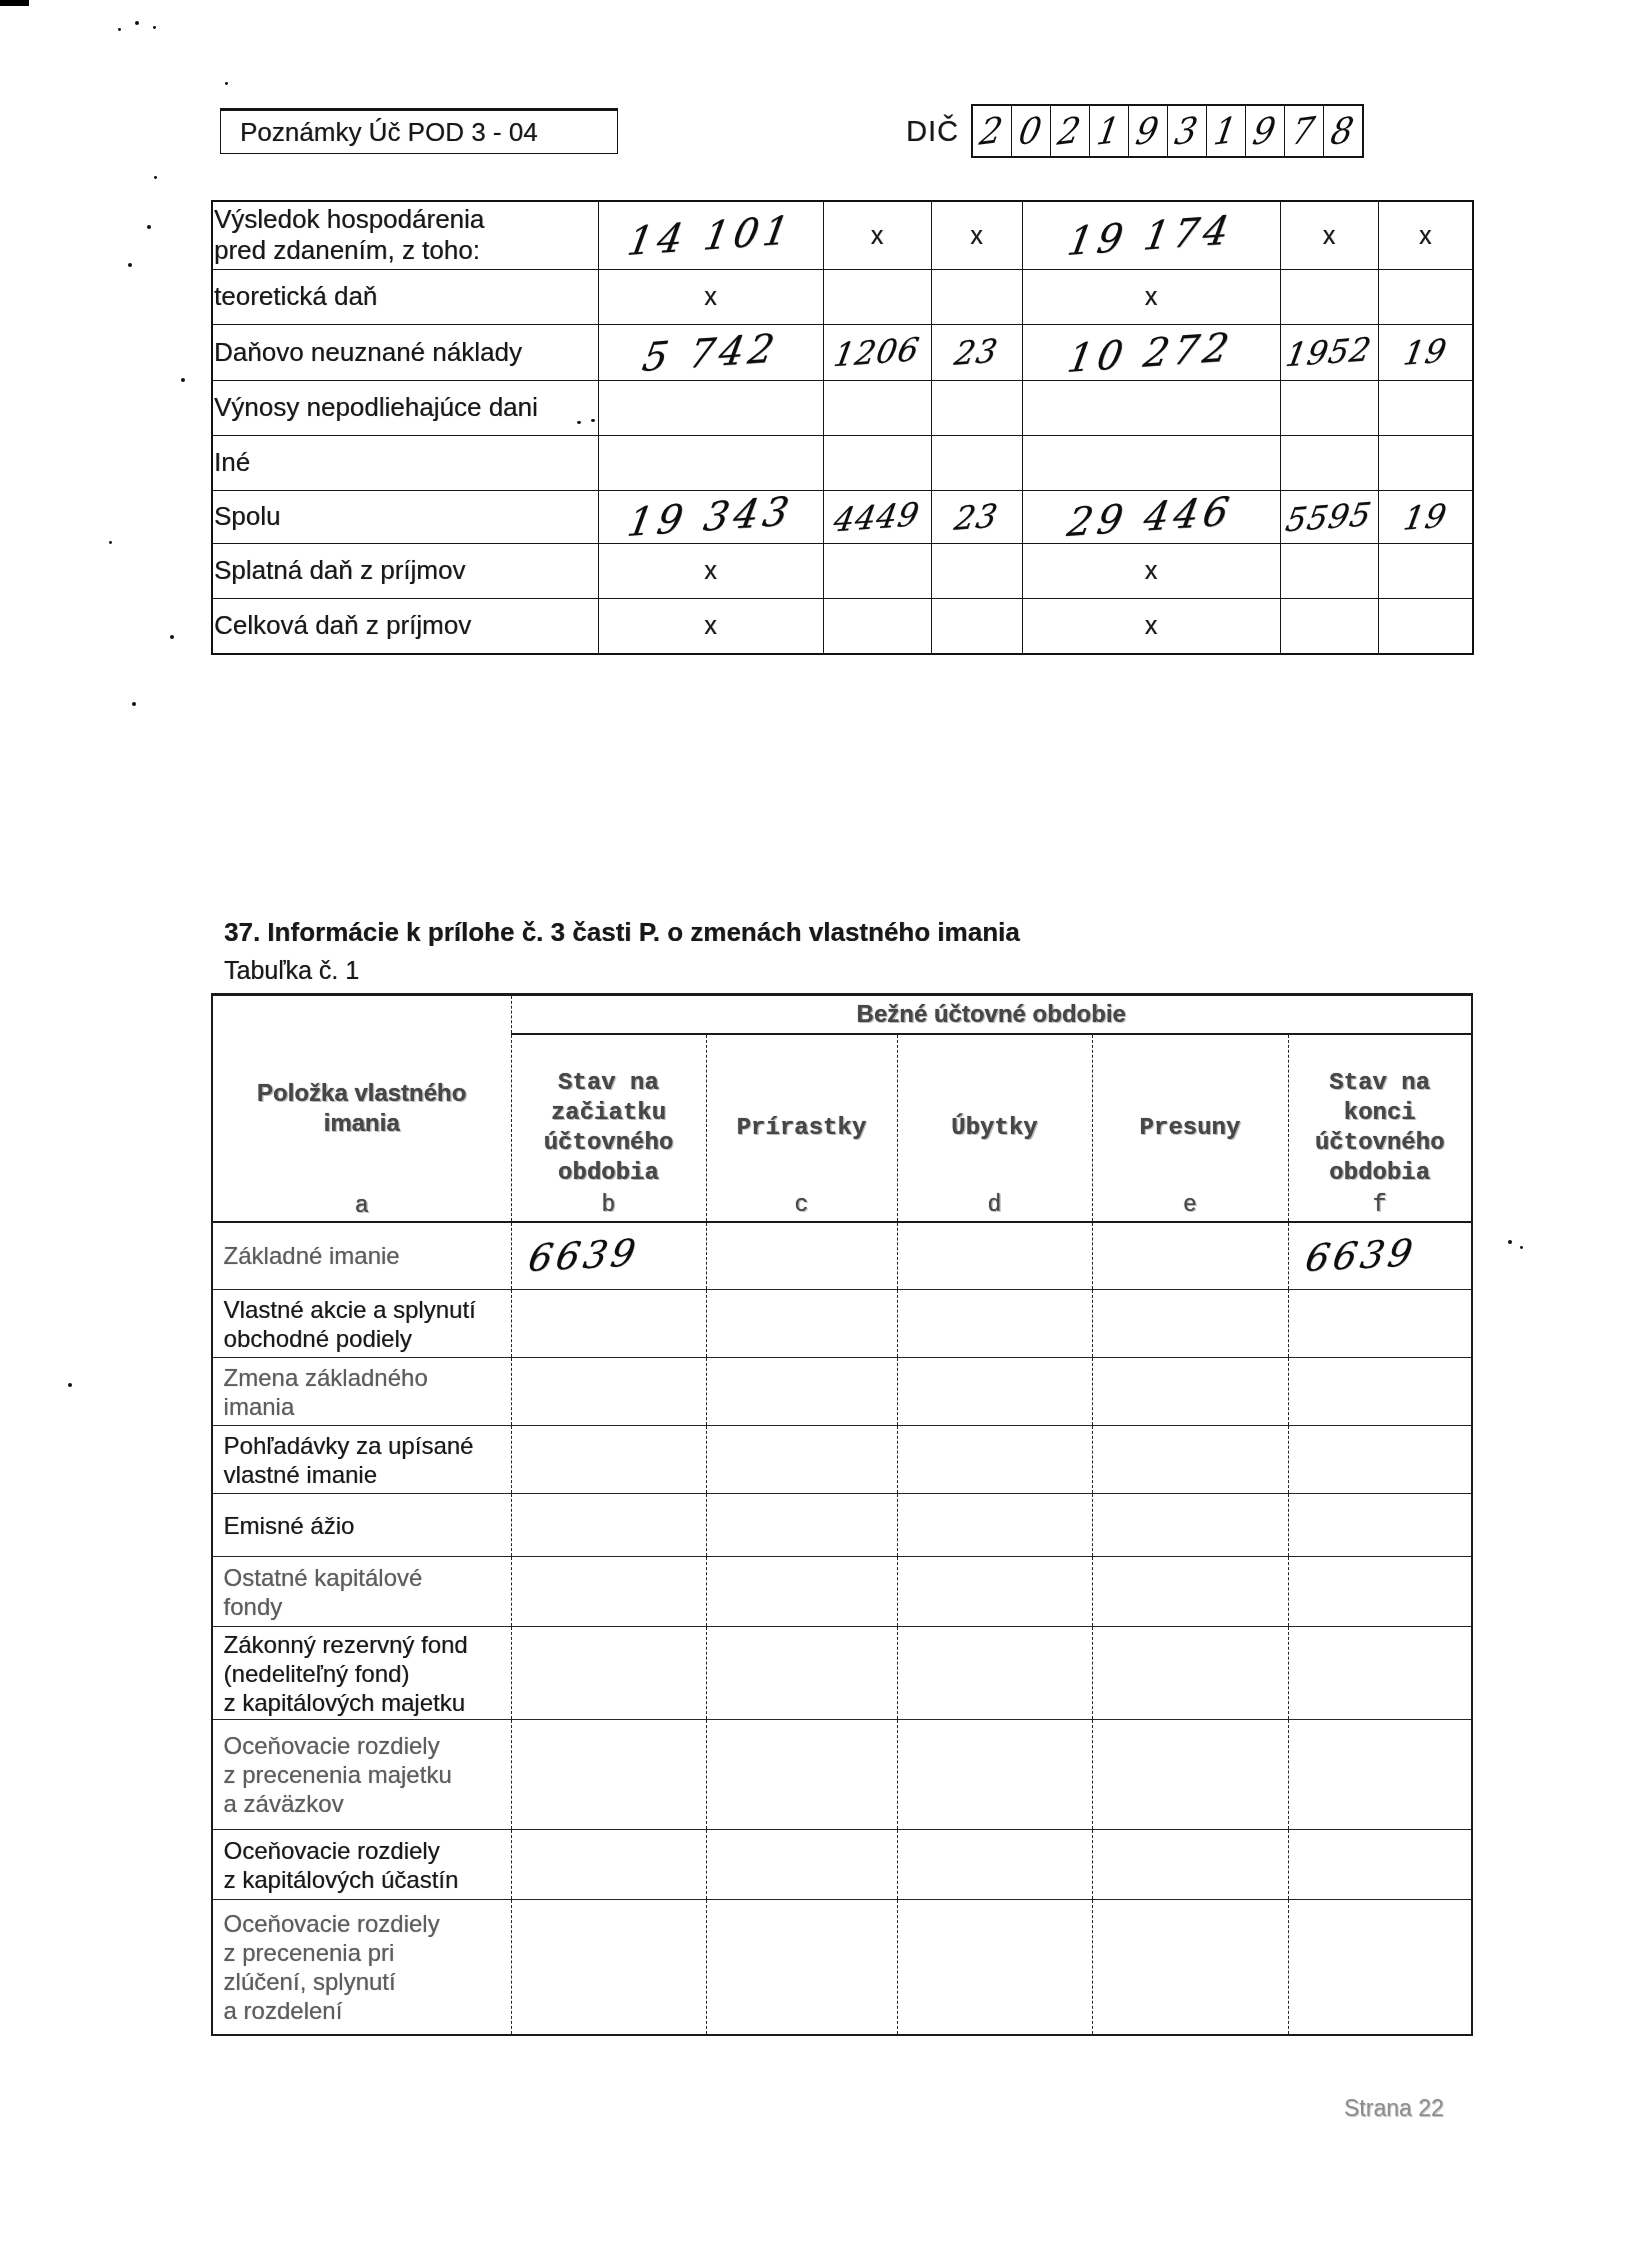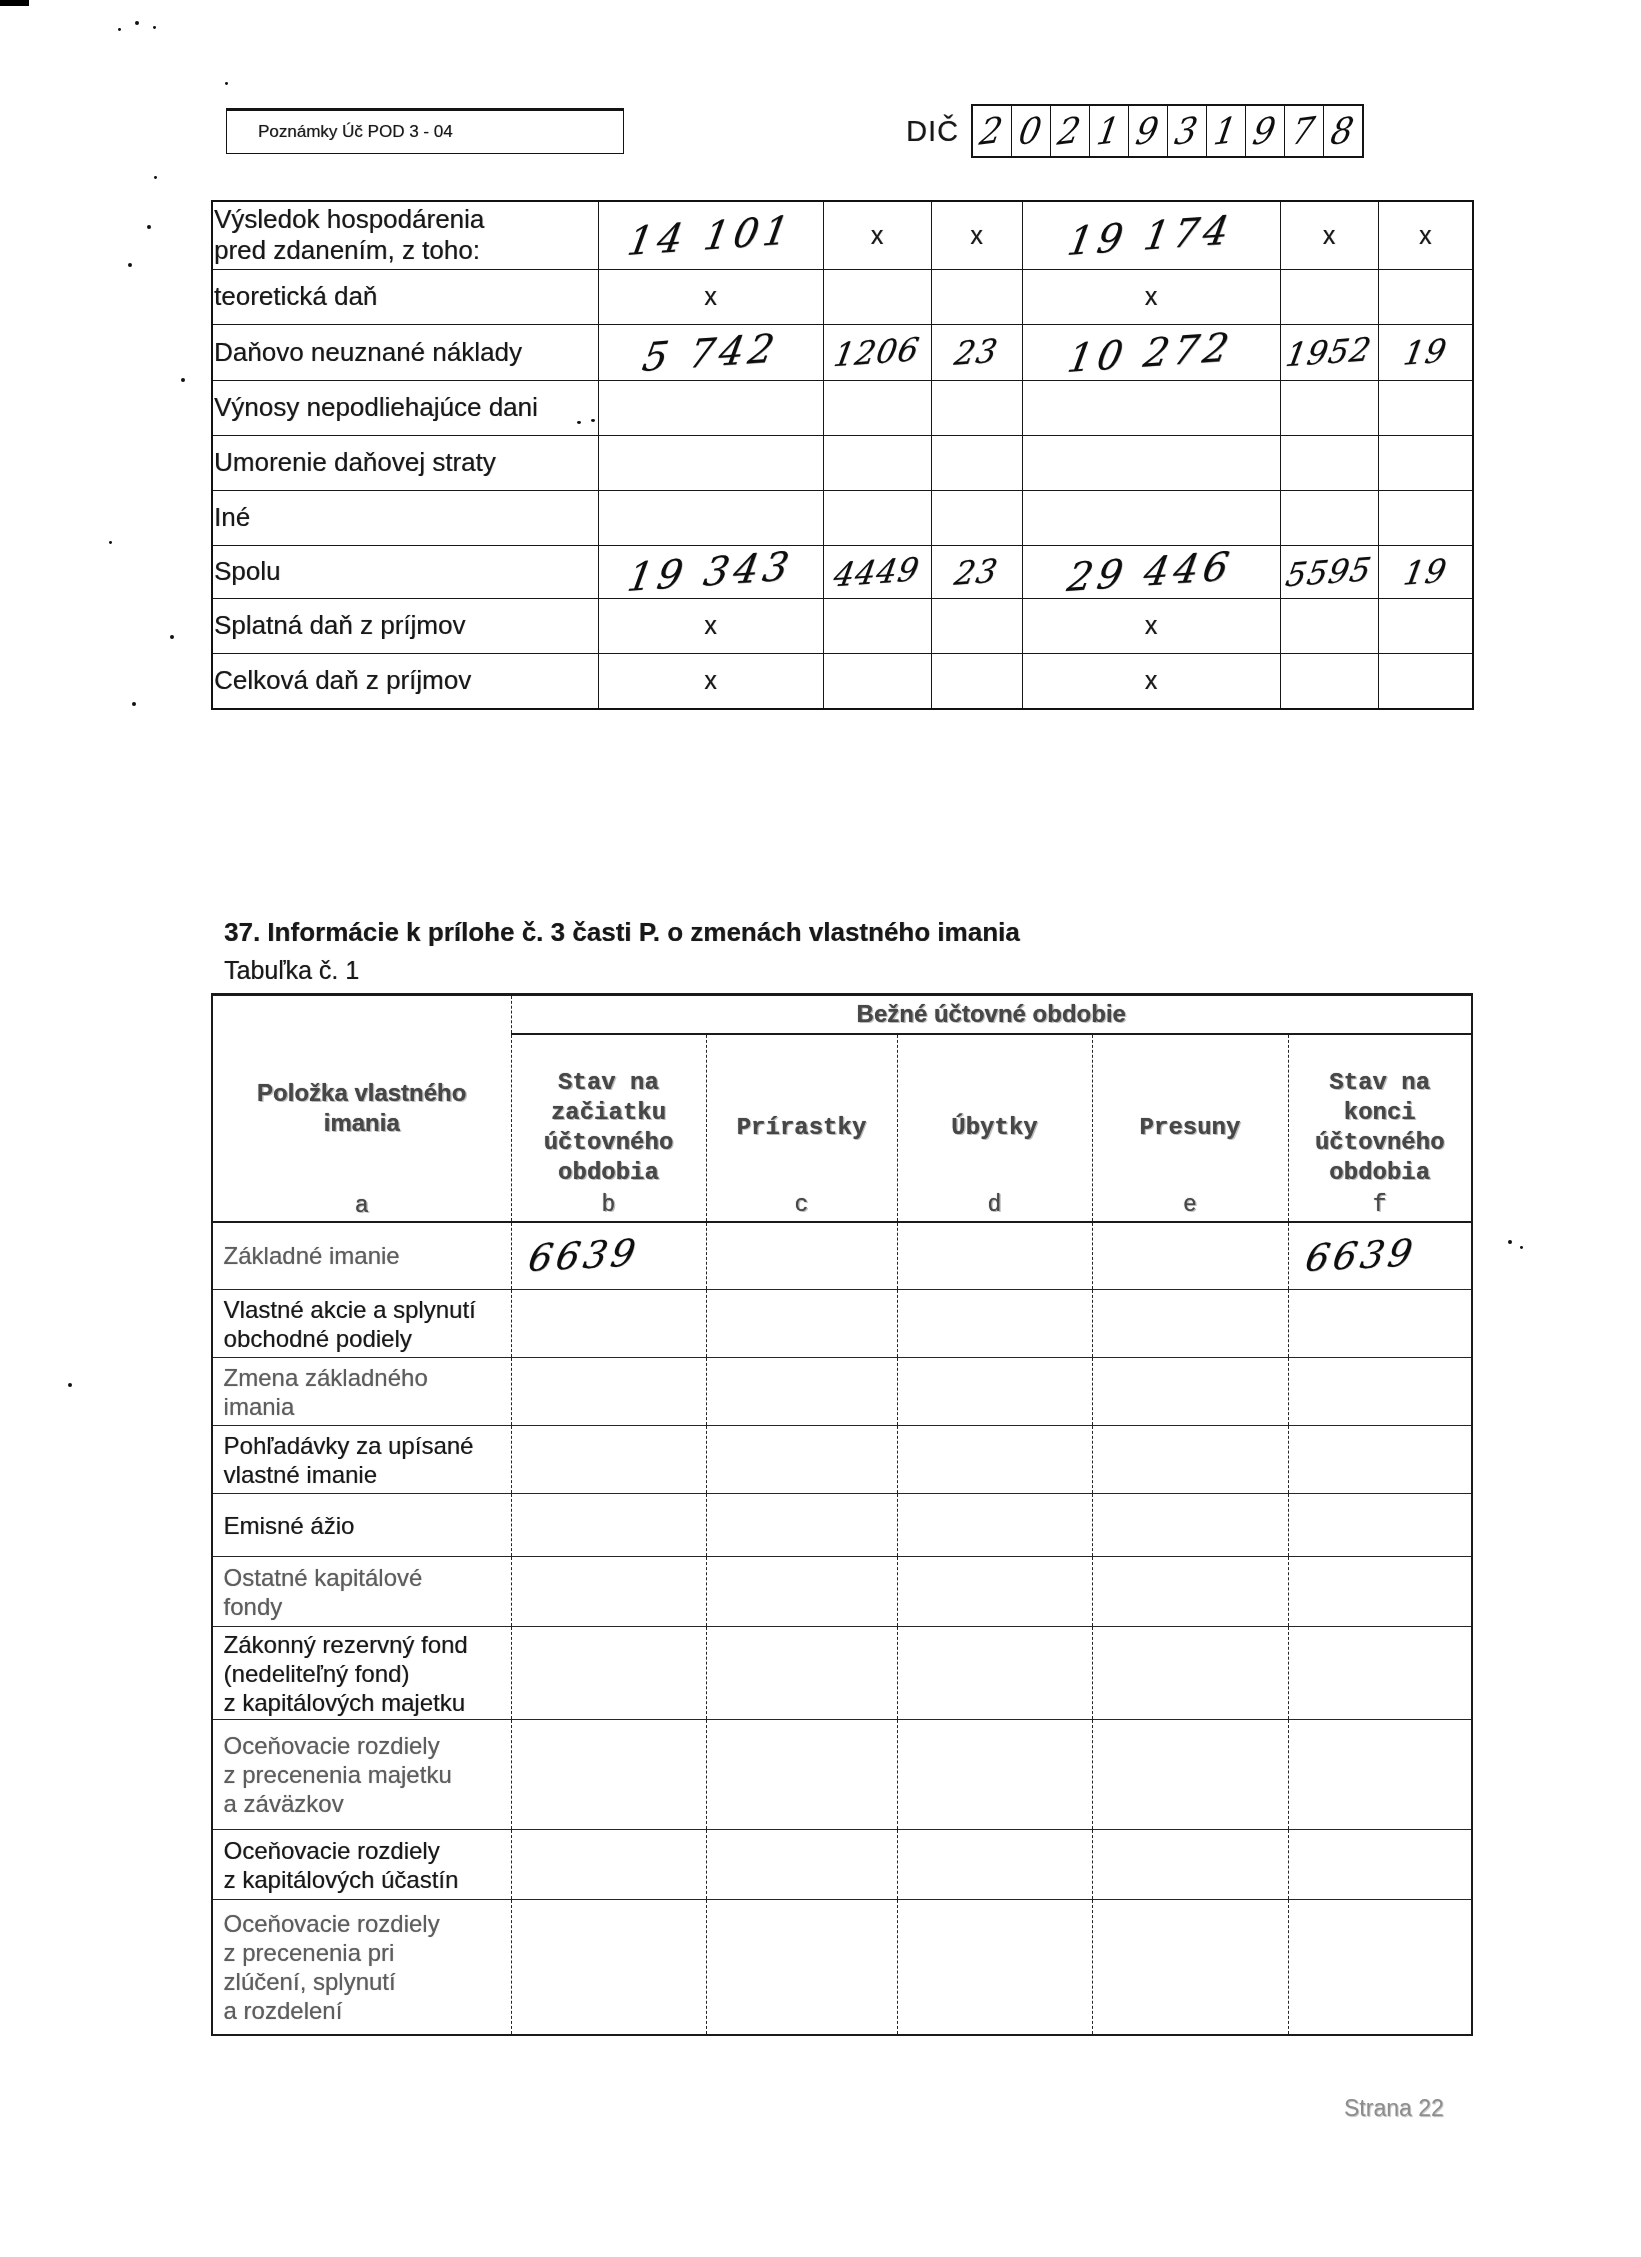--- a/index.html
+++ b/index.html
@@ -1,23 +1,23 @@
 <!DOCTYPE html>
 <html><head>
 <meta charset="utf-8">
 <style>
   html,body{margin:0;padding:0;background:#ffffff;}
   .page{position:relative;width:1641px;height:2257px;background:#ffffff;
         font-family:"Liberation Sans",sans-serif;color:#181818;overflow:hidden;}
   .printed{text-shadow:0.4px 0.4px 0.7px rgba(30,30,30,0.55);}
 
   
-  .form-box{position:absolute;left:226px;top:108px;width:398px;height:46px;
+  .form-box{position:absolute;left:220px;top:108px;width:398px;height:46px;
             border:1.9px solid #141414;border-top-width:3.9px;display:flex;align-items:center;
-            padding-left:31px;font-size:17px;box-sizing:border-box;}
+            padding-left:19px;font-size:26px;box-sizing:border-box;}
   .dic-group{position:absolute;left:906px;top:104px;display:flex;align-items:center;}
   .dic-label{font-size:29px;margin-right:11.6px;letter-spacing:1px;}
   .dic-cells{display:flex;border:2.9px solid #141414;background:#fff;}
   .dic-cell{width:38px;height:50px;border-right:1.9px solid #141414;display:flex;
             align-items:center;justify-content:center;overflow:visible;}
   .dic-cell:last-child{border-right:none;}
 
   
   .hw{font-family:"DejaVu Serif",serif;font-style:italic;color:#0e0e0e;
       display:inline-block;transform:rotate(-4deg) skewX(-14deg);letter-spacing:4.8px;
@@ -184,31 +184,20 @@
           </td>
           <td class="val c0"></td>
           <td class="val c1"></td>
           <td class="val c2"></td>
           <td class="val c3"></td>
           <td class="val c4"></td>
           <td class="val c5"></td>
         </tr>
         <tr style="height: 55px;">
           <td class="lbl">
-            <div>Umorenie daňovej straty</div>
-          </td>
-          <td class="val c0"></td>
-          <td class="val c1"></td>
-          <td class="val c2"></td>
-          <td class="val c3"></td>
-          <td class="val c4"></td>
-          <td class="val c5"></td>
-        </tr>
-        <tr style="height: 55px;">
-          <td class="lbl">
             <div>Iné</div>
           </td>
           <td class="val c0"></td>
           <td class="val c1"></td>
           <td class="val c2"></td>
           <td class="val c3"></td>
           <td class="val c4"></td>
           <td class="val c5"></td>
         </tr>
         <tr style="height: 53px;">

